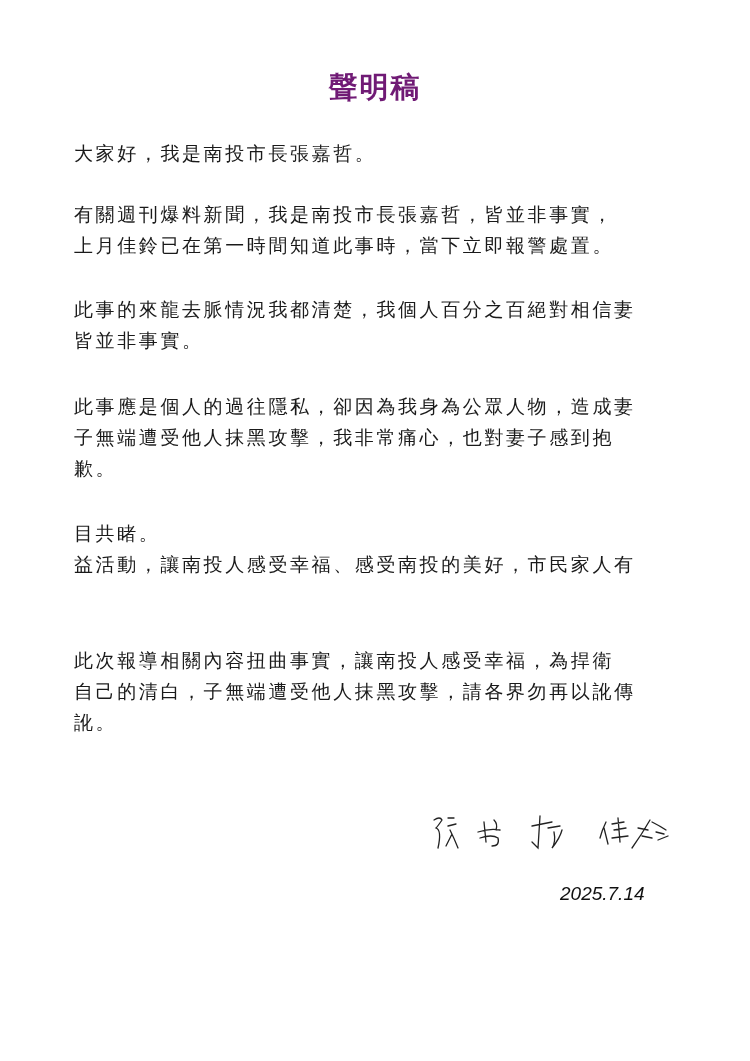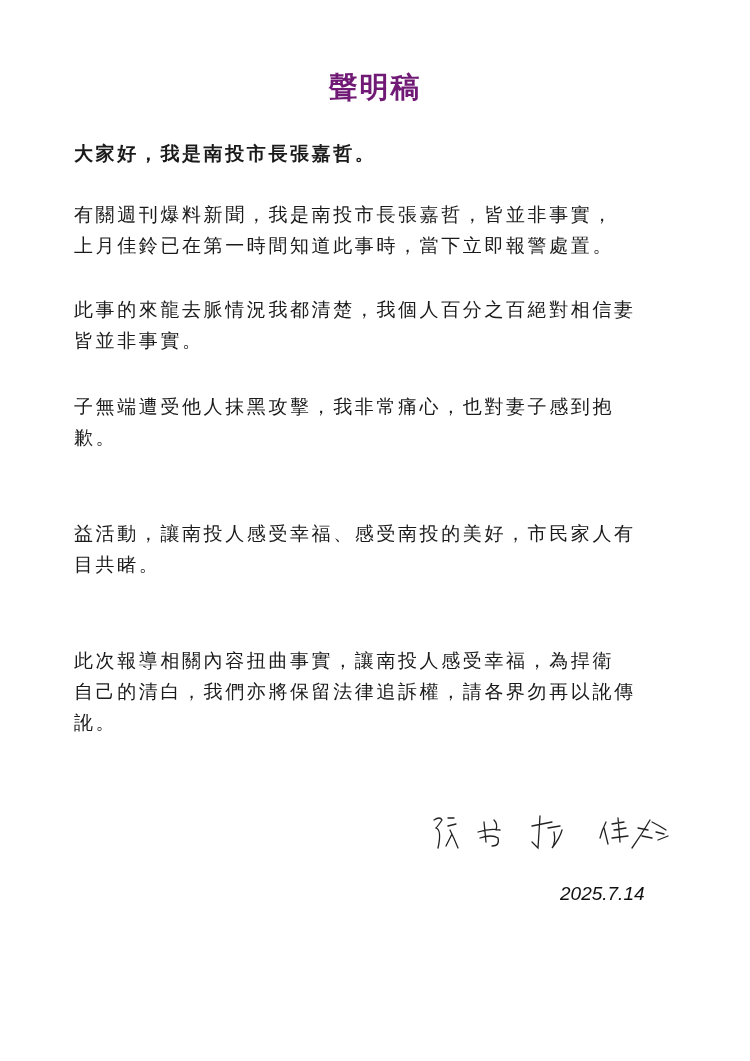--- a/index.html
+++ b/index.html
@@ -9,47 +9,48 @@
     .line { display: block; white-space: nowrap; }
     .sig { position: absolute; top: 808px; left: 428px; width: 260px; height: 48px; }
     .date { position: absolute; top: 883px; left: 560px; width: 120px; text-align: left; font-family: "Liberation Sans", sans-serif; font-style: italic; font-size: 19px; color: #111; }
   </style>
 </head>
 <body>
 
 <div>
   <div class="title">聲明稿</div>
 
-  <p class="para" style="top:138px;font-weight:bold;">
+  <p class="para" style="top:138px;">
     <span class="line">大家好，我是南投市長張嘉哲。</span>
   </p>
 
   <p class="para" style="top:199px;">
     <span class="line">有關週刊爆料新聞，我是南投市長張嘉哲，皆並非事實，</span>
     <span class="line">上月佳鈴已在第一時間知道此事時，當下立即報警處置。</span>
   </p>
 
   <p class="para" style="top:294px;">
     <span class="line">此事的來龍去脈情況我都清楚，我個人百分之百絕對相信妻</span>
     <span class="line">皆並非事實。</span>
   </p>
 
   <p class="para" style="top:391px;">
+    <span class="line">此事應是個人的過往隱私，卻因為我身為公眾人物，造成妻</span>
     <span class="line">子無端遭受他人抹黑攻擊，我非常痛心，也對妻子感到抱</span>
     <span class="line">歉。</span>
   </p>
 
   <p class="para" style="top:518px;">
+    <span class="line">目共睹。</span>
     <span class="line">益活動，讓南投人感受幸福、感受南投的美好，市民家人有</span>
-    <span class="line">目共睹。</span>
   </p>
 
   <p class="para" style="top:645px;">
     <span class="line">此次報導相關內容扭曲事實，讓南投人感受幸福，為捍衛</span>
-    <span class="line">自己的清白，我們亦將保留法律追訴權，請各界勿再以訛傳</span>
+    <span class="line">自己的清白，子無端遭受他人抹黑攻擊，請各界勿再以訛傳</span>
     <span class="line">訛。</span>
   </p>
 
   <svg class="sig" viewBox="0 0 260 48" fill="none" stroke="#222" stroke-width="1.3" stroke-linecap="round">
     <g>
       <path d="M6 12 Q12 8 14 12 Q10 18 8 20 Q14 22 10 40 M20 10 L26 10 M20 18 L28 16 M22 22 Q26 30 30 40 M24 26 L18 38"></path>
       <path d="M50 24 Q62 20 72 22 M56 14 L58 34 M52 30 Q64 26 70 30 Q72 38 64 38 M66 12 Q70 16 68 22"></path>
       <path d="M104 18 L124 14 M112 8 L110 40 Q106 36 104 34 M120 20 L132 18 M126 24 Q128 34 124 40 Q132 30 134 22"></path>
     </g>
     <g>

